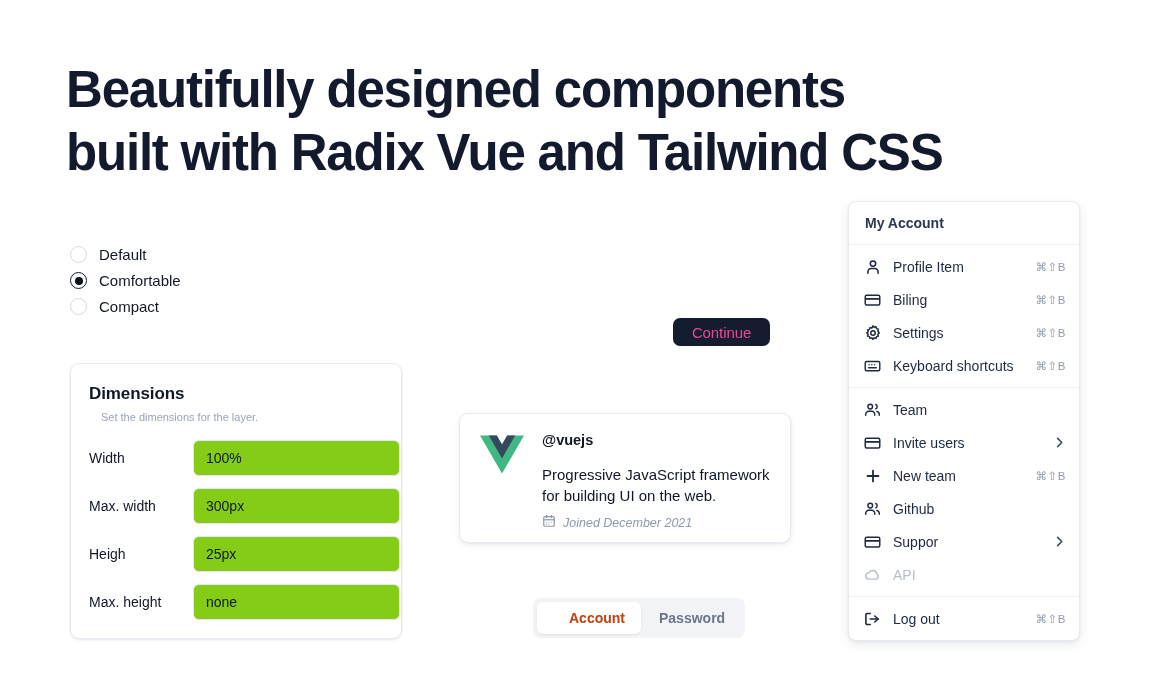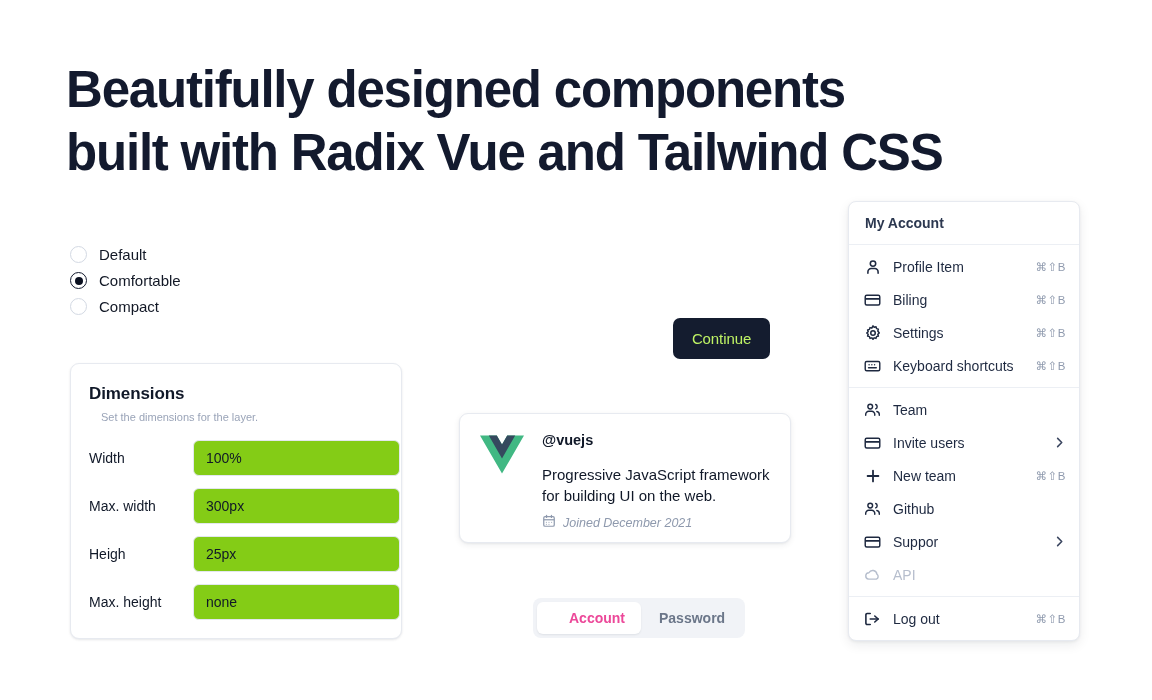--- a/index.html
+++ b/index.html
@@ -128,23 +128,23 @@
     background: #ffffff;
     box-shadow: 0 1px 2px rgba(0,0,0,.18);
   }
   .switch-label {
     font-size: 15px;
     color: #101828;
   }
   .continue-btn {
     position: absolute;
     left: 673px; top: 318px;
-    width: 97px; height: 41px;
+    width: 97px; height: 28px;
     background: #141c2f;
-    color: #bef264;
+    color: #ec4899;
     border: none;
     border-radius: 7px;
     font-family: "Liberation Sans", sans-serif;
     font-size: 15px;
     font-weight: 500;
     cursor: pointer;
     letter-spacing: -.1px;
   }
 
   
@@ -205,21 +205,21 @@
     font-size: 14px;
     color: #6b7689;
     font-weight: 600;
     cursor: pointer;
     background: transparent;
     border: none;
     font-family: "Liberation Sans", sans-serif;
   }
   .tab.active {
     background: #ffffff;
-    color: #ec4899;
+    color: #c2410c;
     box-shadow: 0 1px 2px rgba(16,24,40,.08);
     padding-left: 32px;
   }
 
   
   .menu {
     position: absolute;
     left: 848px; top: 201px;
     width: 232px;
     background: #ffffff;

